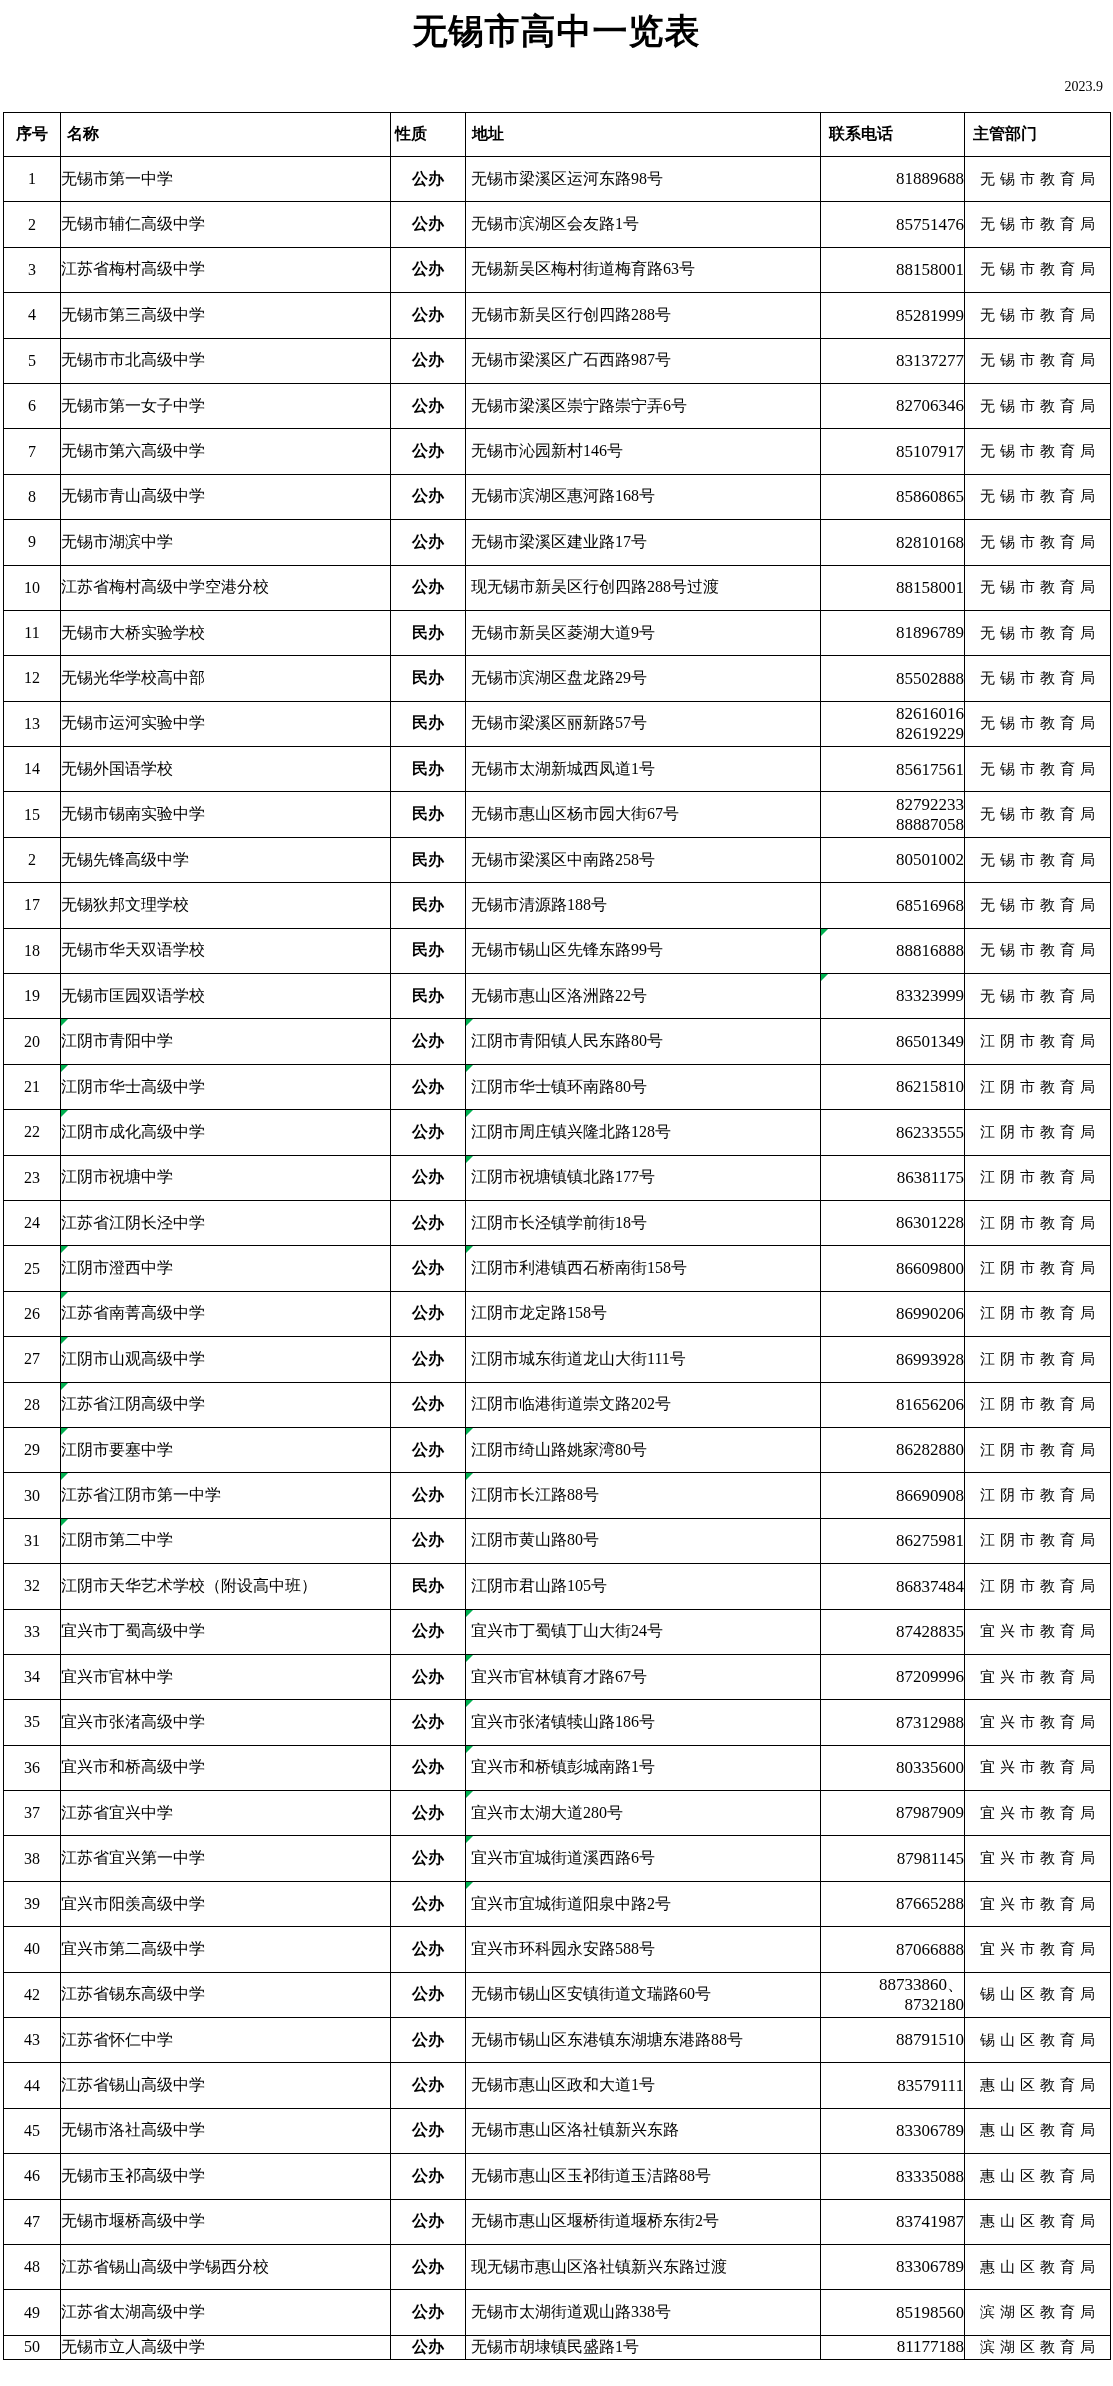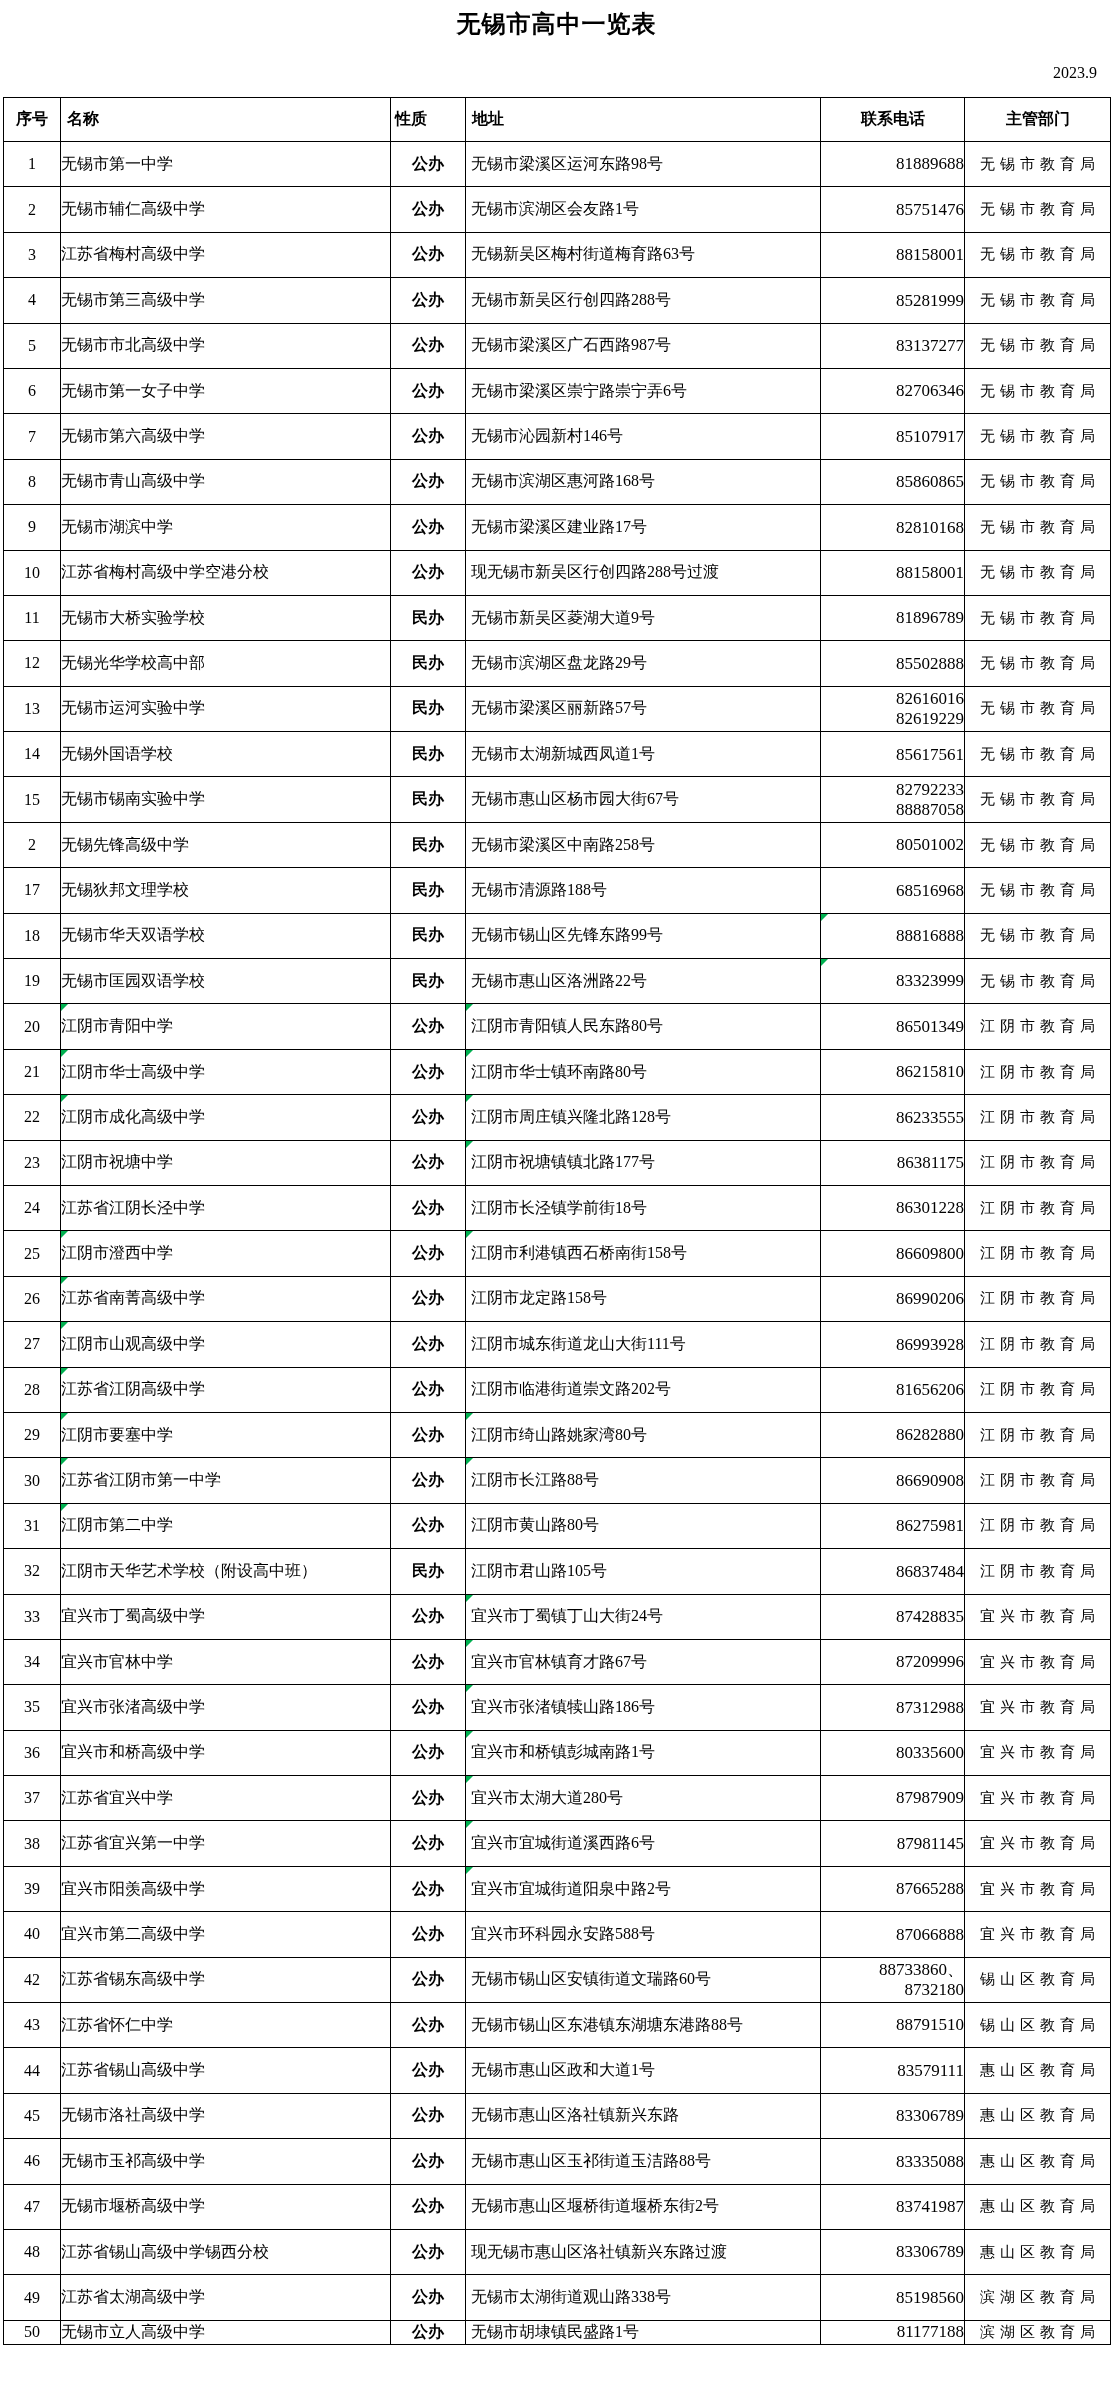--- a/index.html
+++ b/index.html
@@ -6,30 +6,30 @@
   html, body {
     width: 1113px; height: 2386px;
     background: #ffffff;
     color: #000000;
     font-family: "Liberation Serif", "DejaVu Serif", serif;
     overflow: hidden;
   }
   .page-title {
     margin-top: 8px;
     text-align: center;
-    font-size: 24px;
+    font-size: 35px;
     font-weight: bold;
     letter-spacing: 1px;
     font-family: "Liberation Serif", "DejaVu Serif", serif;
   }
   .page-date {
     margin-top: 24px;
     text-align: right;
-    padding-right: 16px;
-    font-size: 16px;
+    padding-right: 10px;
+    font-size: 14px;
     height: 22px;
   }
   table.school-table {
     margin-left: 3px;
     margin-top: 11px;
     border-collapse: collapse;
     table-layout: fixed;
     width: 1107px;
   }
   .school-table th, .school-table td {
@@ -43,21 +43,21 @@
   .school-table tbody tr:last-child { height: 24px; }
   .school-table th {
     font-family: Liberation Mono, monospace;
     font-weight: bold;
     font-size: 16px;
     text-align: left;
     padding-left: 6px;
   }
   .school-table th.col-index { text-align: center; padding-left: 0; }
   .school-table th.col-type  { padding-left: 4px; }
-  .school-table th.col-phone, .school-table th.col-department { text-align: center; padding-left: 1px; margin-left: 46px; }
+  .school-table th.col-phone, .school-table th.col-department { text-align: left; padding-left: 8px; margin-left: 46px; }
   .school-table td { font-size: 16px; }
   td.col-index { text-align: center; font-size: 16px; }
   td.col-name  { text-align: left; }
   td.col-type  { text-align: center; font-weight: bold; }
   td.col-address { text-align: left; padding-left: 5px; }
   td.col-phone {
     text-align: right;
     font-size: 17px;
     white-space: pre-line;
     line-height: 1.15;

